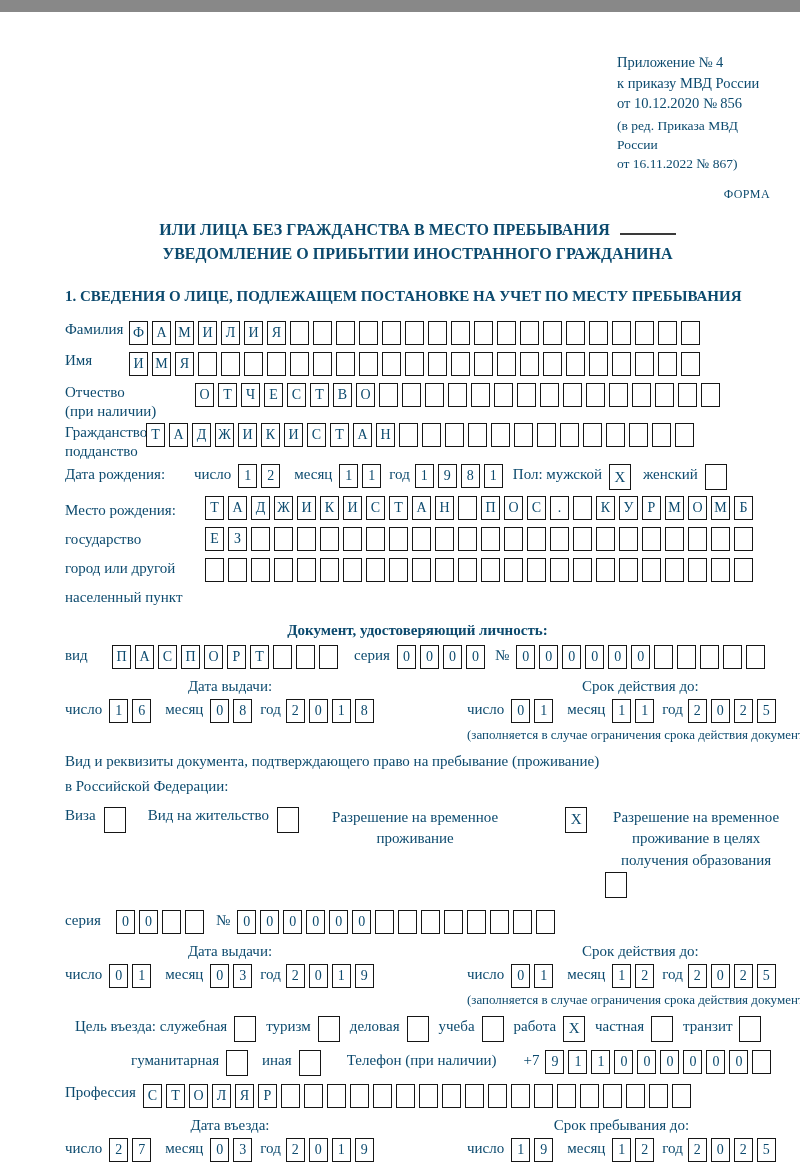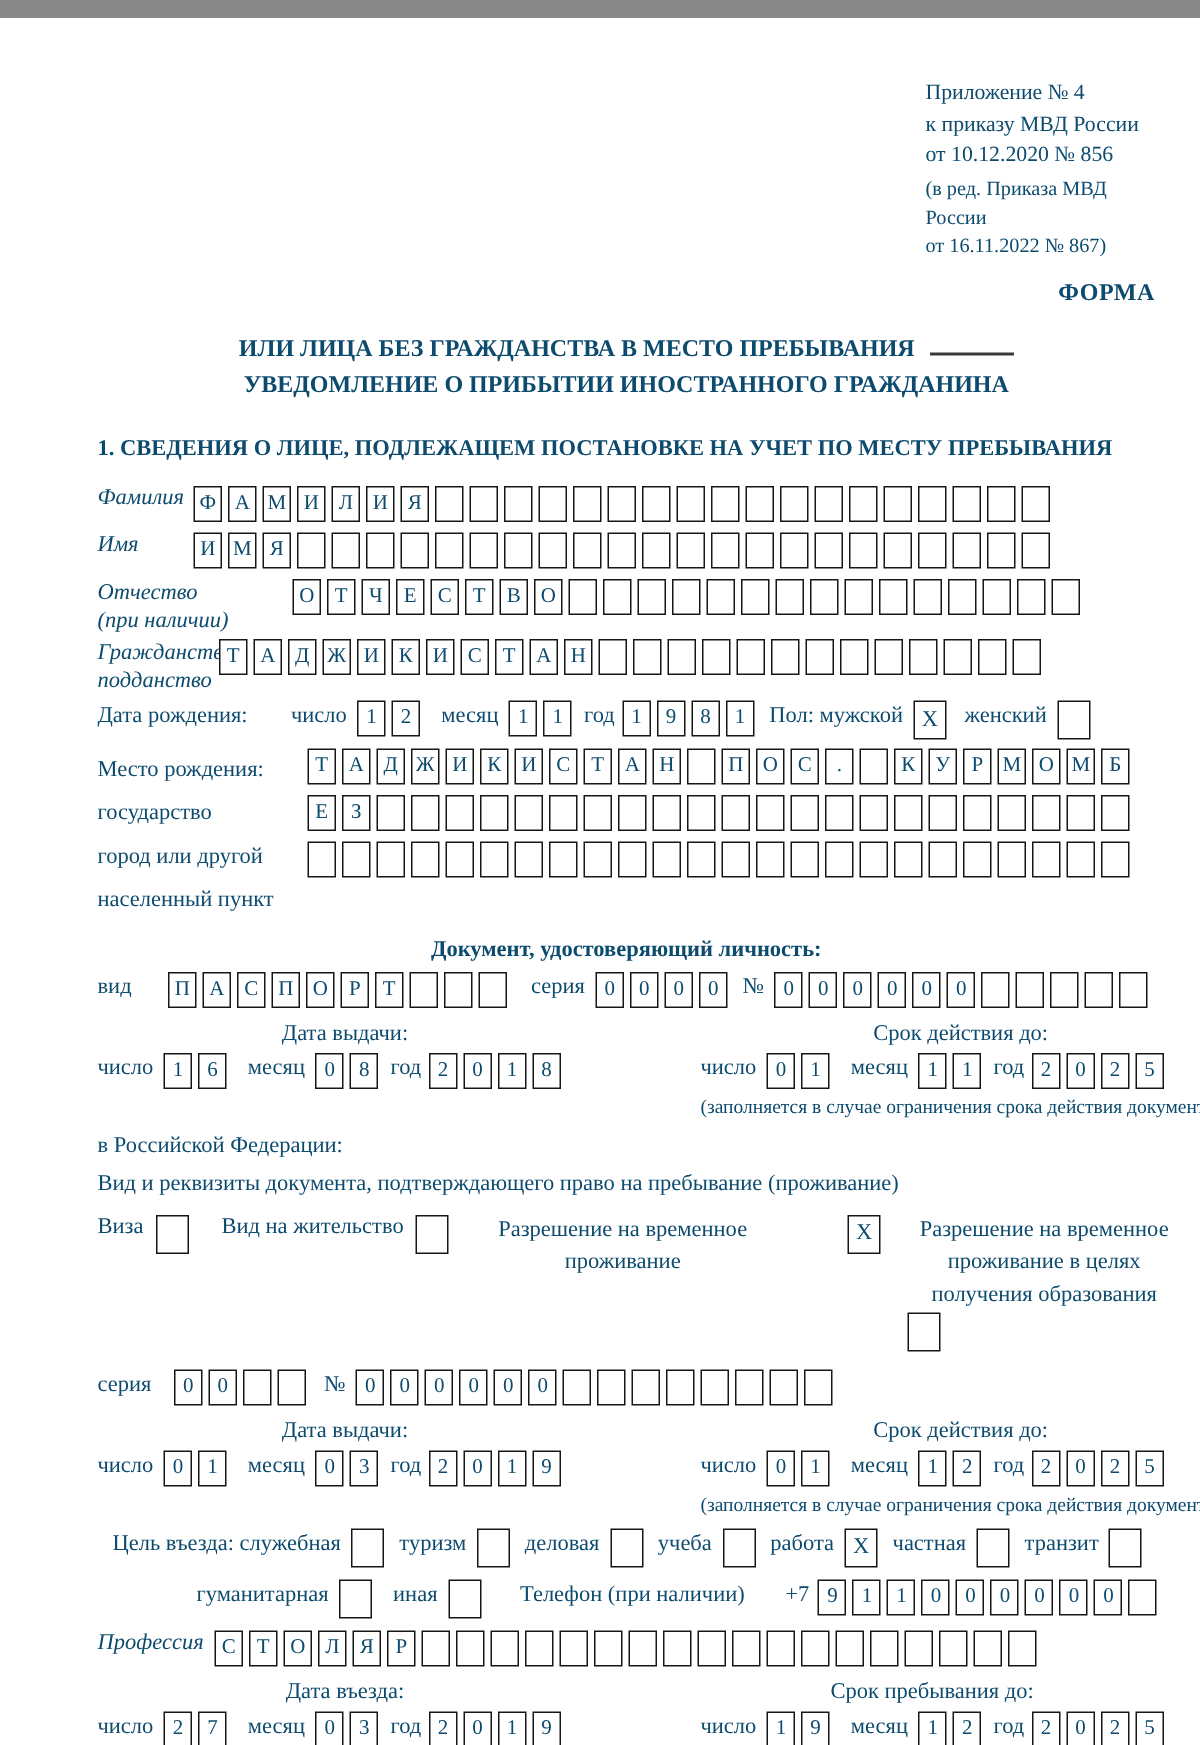--- a/index.html
+++ b/index.html
@@ -5,28 +5,28 @@
   html,body{margin:0;padding:0;background:#888;}
   .page{
     width:800px;height:1163px;background:#ffffff;margin:12px auto;
     font-family:"Liberation Serif","DejaVu Serif",serif;color:#0c4a6e;
     position:relative;overflow:hidden;box-sizing:border-box;
     padding:40px 30px 0 65px;font-size:15px;
   }
   
   .appendix{margin-left:552px;line-height:1.42;font-size:14.5px;}
   .appendix .ed{font-size:13.5px;margin-top:3px;line-height:1.4;}
-  .forma{text-align:right;font-weight:bold;font-size:16px;margin-top:14px;letter-spacing:.4px;}
+  .forma{text-align:right;font-weight:normal;font-size:12px;margin-top:14px;letter-spacing:.4px;}
   
   .title{text-align:center;font-weight:bold;font-size:16px;margin-top:16px;line-height:1.5;}
   .title-blank{display:inline-block;width:56px;border-bottom:2px solid #3a3a3a;margin-left:10px;}
   .sec1{font-weight:bold;font-size:15px;margin-top:22px;}
   
   .frow{display:flex;align-items:flex-start;margin-top:7px;}
-  .lbl{flex:none;font-style:italic;}
+  .lbl{flex:none;}
   .cells{display:inline-flex;gap:4px;flex:none;align-items:flex-start;}
   .cell{
     flex:none;width:17px;height:22px;border:1.5px solid #161616;background:#fff;
     display:flex;align-items:center;justify-content:center;
     font-size:14px;line-height:1;
   }
   .cells.big .cell{width:20px;height:24px;font-size:15px;}
   .w-label{width:64px;}
   .w-label2{width:130px;}
   .w-label3{width:81px;}
@@ -404,22 +404,22 @@
             <span class="cell">0</span>
             <span class="cell">2</span>
             <span class="cell">5</span>
           </span>
       </div>
       <div class="vnote">(заполняется в случае ограничения срока действия документа)</div>
     </div>
   </div>
 
   <div style="margin-top:6px;line-height:1.65;">
+    <div>Вид и реквизиты документа, подтверждающего право на пребывание (проживание)</div>
     <div>в Российской Федерации:</div>
-    <div>Вид и реквизиты документа, подтверждающего право на пребывание (проживание)</div>
   </div>
 
   <div class="permits">
     <span class="permit-item">
       <span class="plbl">Виза</span>
       <span class="cells big">
           <span class="cell"></span>
         </span>
     </span>
     <span class="permit-item" style="margin-left:22px;">

